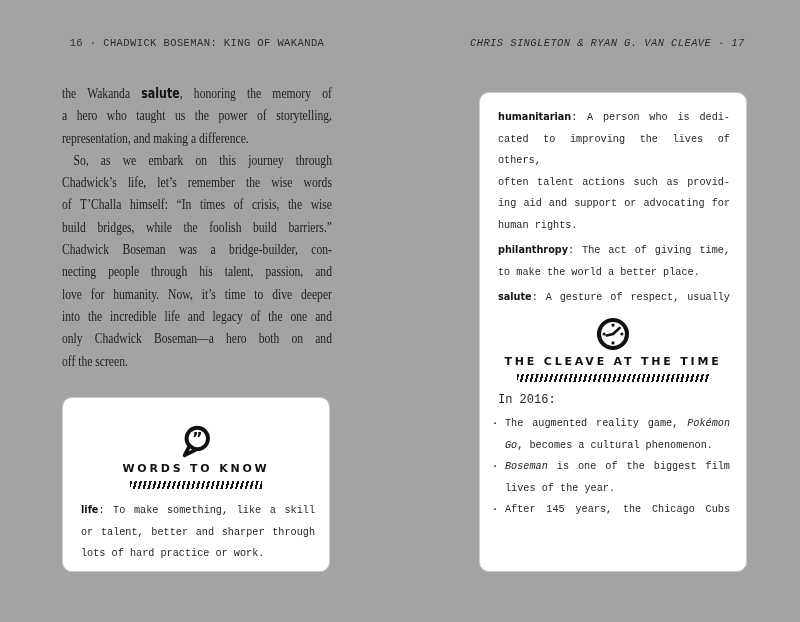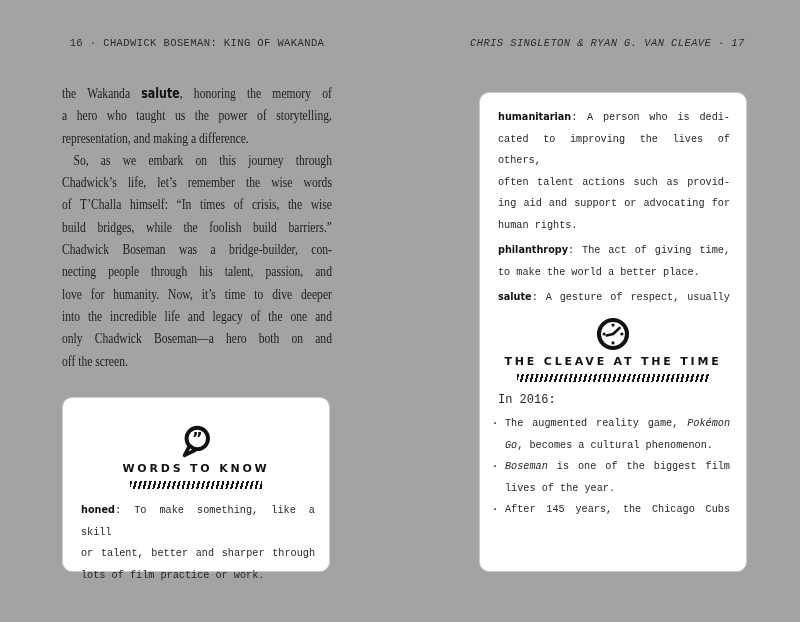--- a/index.html
+++ b/index.html
@@ -82,23 +82,23 @@
       <svg width="34" height="34" viewBox="0 0 40 40" aria-hidden="true">
         <circle cx="21.5" cy="17" r="12.6" fill="#ffffff" stroke="#111111" stroke-width="4.6"></circle>
         <path d="M12.5 25.5 L6.5 37 L19.5 30.5 Z" fill="#ffffff" stroke="#111111" stroke-width="4.2" stroke-linejoin="round"></path>
         <text x="21.5" y="23.5" text-anchor="middle" fill="#111111" font-weight="bold" font-size="19" font-family="'DejaVu Sans',sans-serif">”</text>
       </svg>
     </div>
     <div class="box-title">WORDS TO KNOW</div>
     <div class="ribbon" id="ribbon-words"></div>
     <div class="defs" id="words-defs">
         <div class="def">
-          <div class="tline"><b>honed</b>: To make something, like a skill</div>
+          <div class="tline"><b>life</b>: To make something, like a skill</div>
           <div class="tline">or talent, better and sharper through</div>
-          <div class="tline last">lots of film practice or work.</div>
+          <div class="tline last">lots of hard practice or work.</div>
         </div>
       </div>
   </div>
 
   <div class="box" id="glossary-box">
     <div class="defs" id="glossary-defs">
         <div class="def">
           <div class="tline"><b>humanitarian</b>: A person who is dedi-</div>
           <div class="tline">cated to improving the lives of others,</div>
           <div class="tline">often talent actions such as provid-</div>

